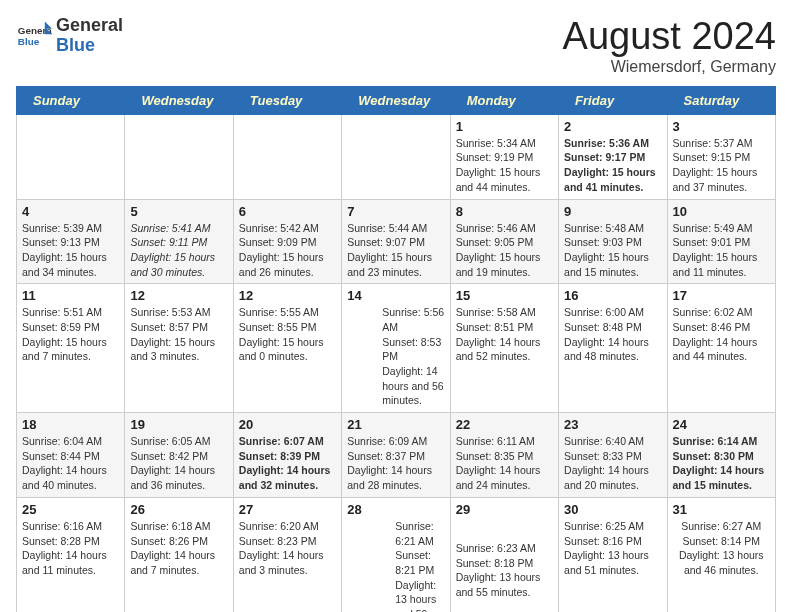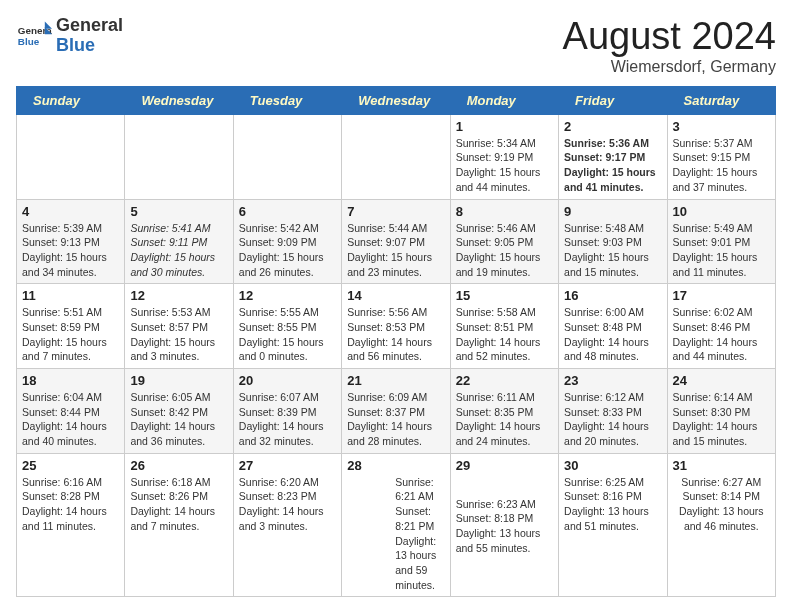--- a/index.html
+++ b/index.html
@@ -203,21 +203,21 @@
 Daylight: 15 hours and 3 minutes.</div>
         </td>
         <td>
           <div class="day-number">12</div>
           <div class="day-info" style="white-space: pre-line;">Sunrise: 5:55 AM
 Sunset: 8:55 PM
 Daylight: 15 hours and 0 minutes.</div>
         </td>
         <td>
           <div class="day-number">14</div>
-          <div class="day-info" style="white-space: pre-line;">Sunrise: 5:56 AM
+          <div class="day-info" style="white-space: pre-line; margin-left: 35px;">Sunrise: 5:56 AM
 Sunset: 8:53 PM
 Daylight: 14 hours and 56 minutes.</div>
         </td>
         <td>
           <div class="day-number">15</div>
           <div class="day-info" style="white-space: pre-line;">Sunrise: 5:58 AM
 Sunset: 8:51 PM
 Daylight: 14 hours and 52 minutes.</div>
         </td>
         <td>
@@ -241,45 +241,45 @@
 Daylight: 14 hours and 40 minutes.</div>
         </td>
         <td>
           <div class="day-number">19</div>
           <div class="day-info" style="white-space: pre-line;">Sunrise: 6:05 AM
 Sunset: 8:42 PM
 Daylight: 14 hours and 36 minutes.</div>
         </td>
         <td>
           <div class="day-number">20</div>
-          <div class="day-info" style="white-space: pre-line;">Sunrise: 6:07 AM
+          <div class="day-info" style="white-space: pre-line; font-weight: bold;">Sunrise: 6:07 AM
 Sunset: 8:39 PM
 Daylight: 14 hours and 32 minutes.</div>
         </td>
         <td>
           <div class="day-number">21</div>
           <div class="day-info" style="white-space: pre-line;">Sunrise: 6:09 AM
 Sunset: 8:37 PM
 Daylight: 14 hours and 28 minutes.</div>
         </td>
         <td>
           <div class="day-number">22</div>
           <div class="day-info" style="white-space: pre-line;">Sunrise: 6:11 AM
 Sunset: 8:35 PM
 Daylight: 14 hours and 24 minutes.</div>
         </td>
         <td>
           <div class="day-number">23</div>
-          <div class="day-info" style="white-space: pre-line;">Sunrise: 6:12 AM
+          <div class="day-info" style="white-space: pre-line;">Sunrise: 6:40 AM
 Sunset: 8:33 PM
 Daylight: 14 hours and 20 minutes.</div>
         </td>
         <td>
           <div class="day-number">24</div>
-          <div class="day-info" style="white-space: pre-line;">Sunrise: 6:14 AM
+          <div class="day-info" style="white-space: pre-line; font-weight: bold;">Sunrise: 6:14 AM
 Sunset: 8:30 PM
 Daylight: 14 hours and 15 minutes.</div>
         </td>
       </tr>
       <tr>
         <td>
           <div class="day-number">25</div>
           <div class="day-info" style="white-space: pre-line;">Sunrise: 6:16 AM
 Sunset: 8:28 PM
 Daylight: 14 hours and 11 minutes.</div>

